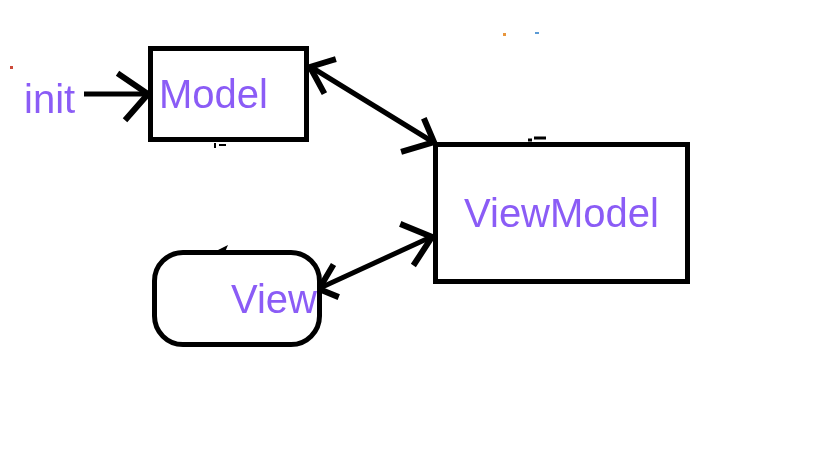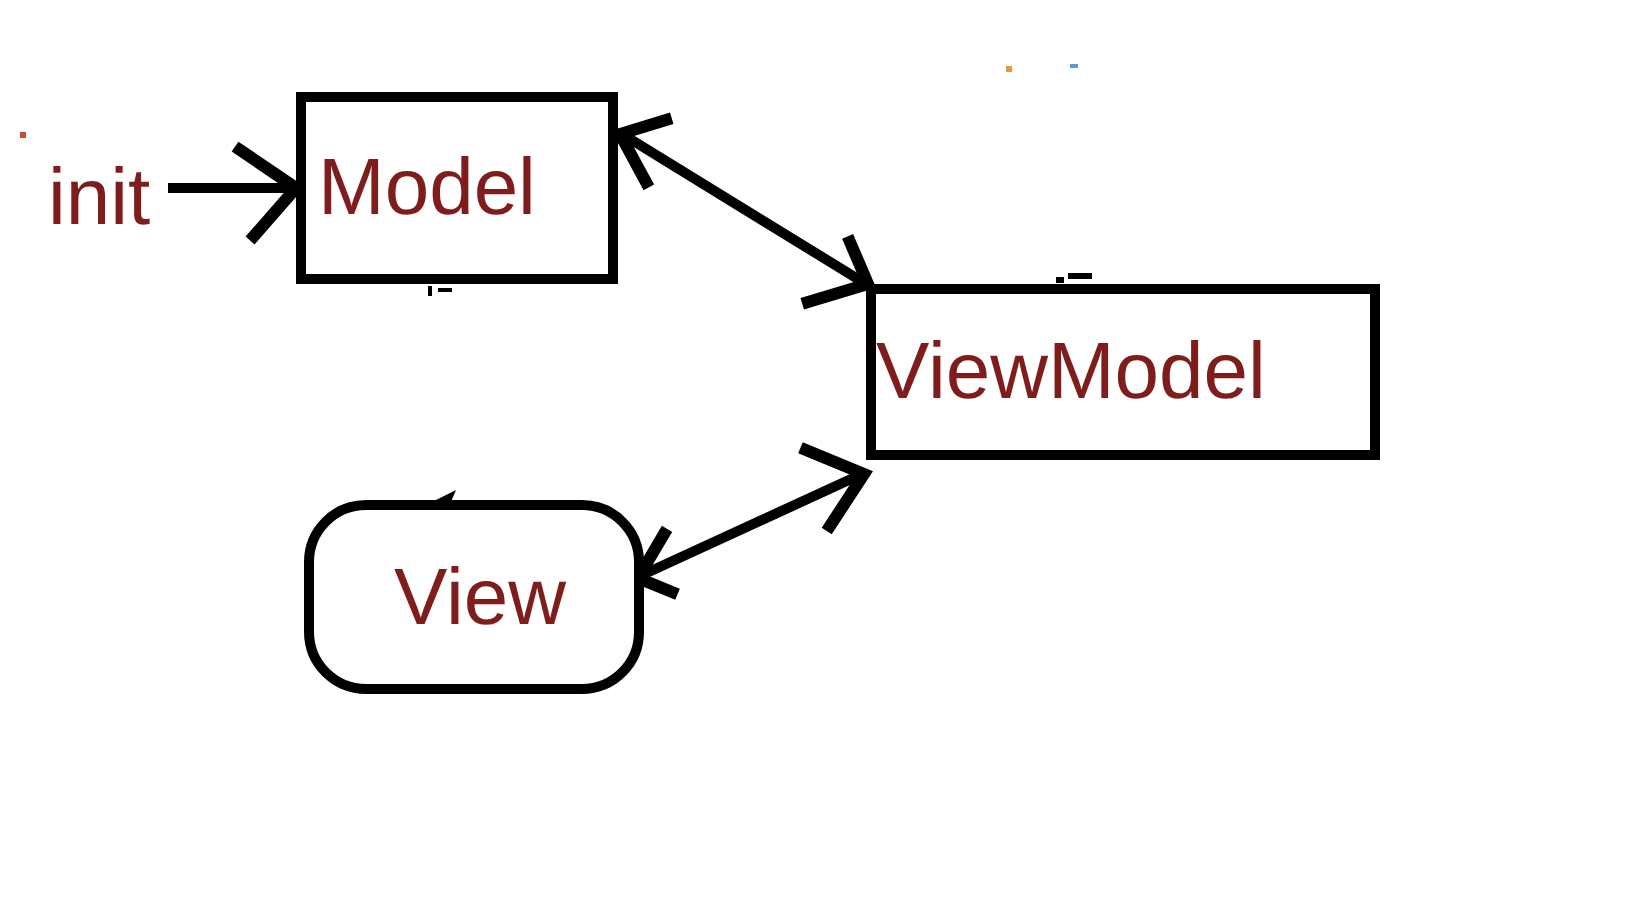--- a/index.html
+++ b/index.html
@@ -7,21 +7,21 @@
     padding: 0;
     background: #ffffff;
   }
   .canvas {
     position: relative;
     width: 819px;
     height: 460px;
     background: #ffffff;
     overflow: hidden;
     font-family: "Liberation Sans", sans-serif;
-    color: #7f1d1d;
+    color: #8b5cf6;
   }
   .arrows-layer {
     position: absolute;
     left: 0;
     top: 0;
     width: 819px;
     height: 460px;
   }
   .node {
     position: absolute;
@@ -40,29 +40,30 @@
     width: 161px;
     height: 96px;
     padding-left: 6px;
     justify-content: flex-start;
     text-align: center;
   }
   .node-viewmodel {
     left: 433px;
     top: 142px;
     width: 257px;
-    height: 88px;
+    height: 142px;
+    justify-content: center;
   }
   .node-view {
     left: 152px;
     top: 250px;
     width: 170px;
     height: 97px;
     padding-left: 6px;
-    justify-content: center;
+    justify-content: flex-end;
     border-radius: 31px;
   }
   .init-label {
     position: absolute;
     left: 24px;
     top: 79px;
     font-size: 40px;
     line-height: 40px;
   }
   .stroke {

